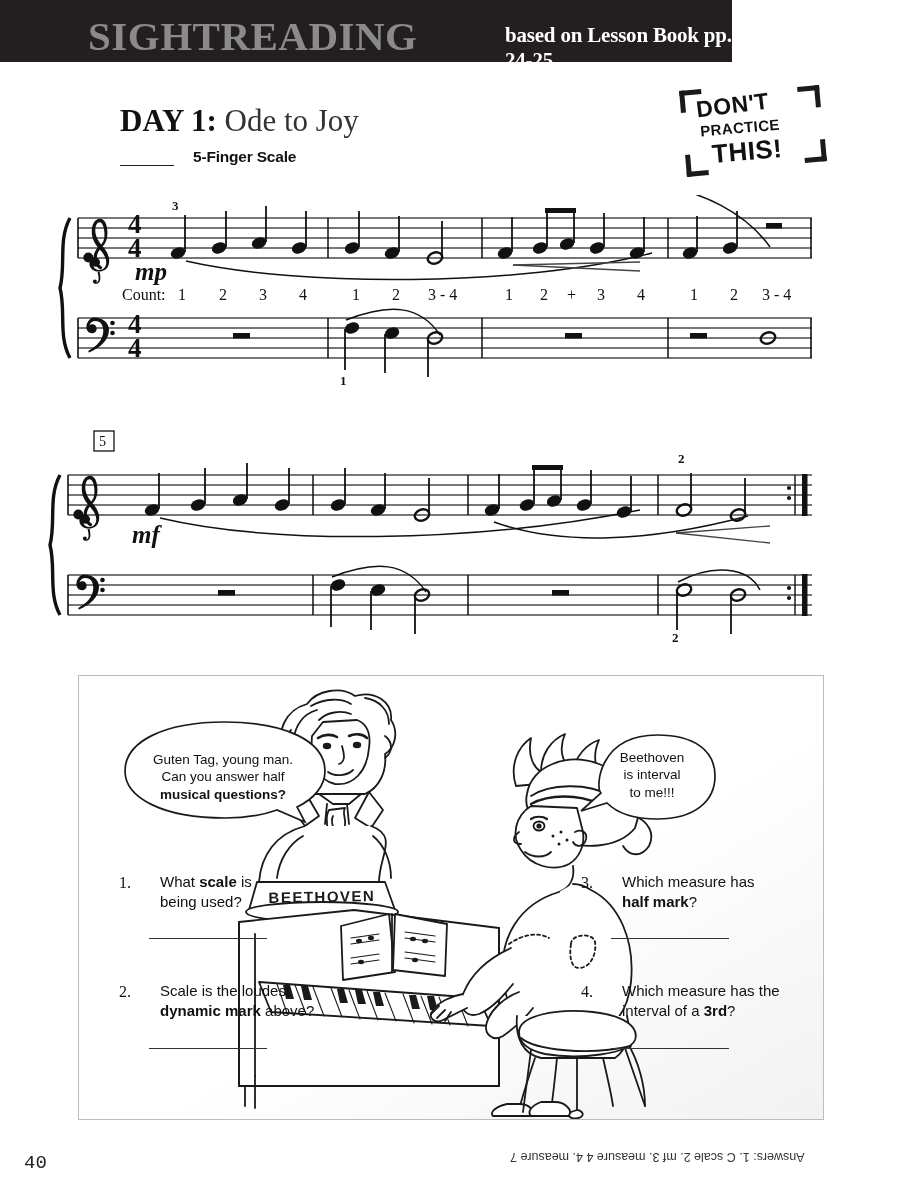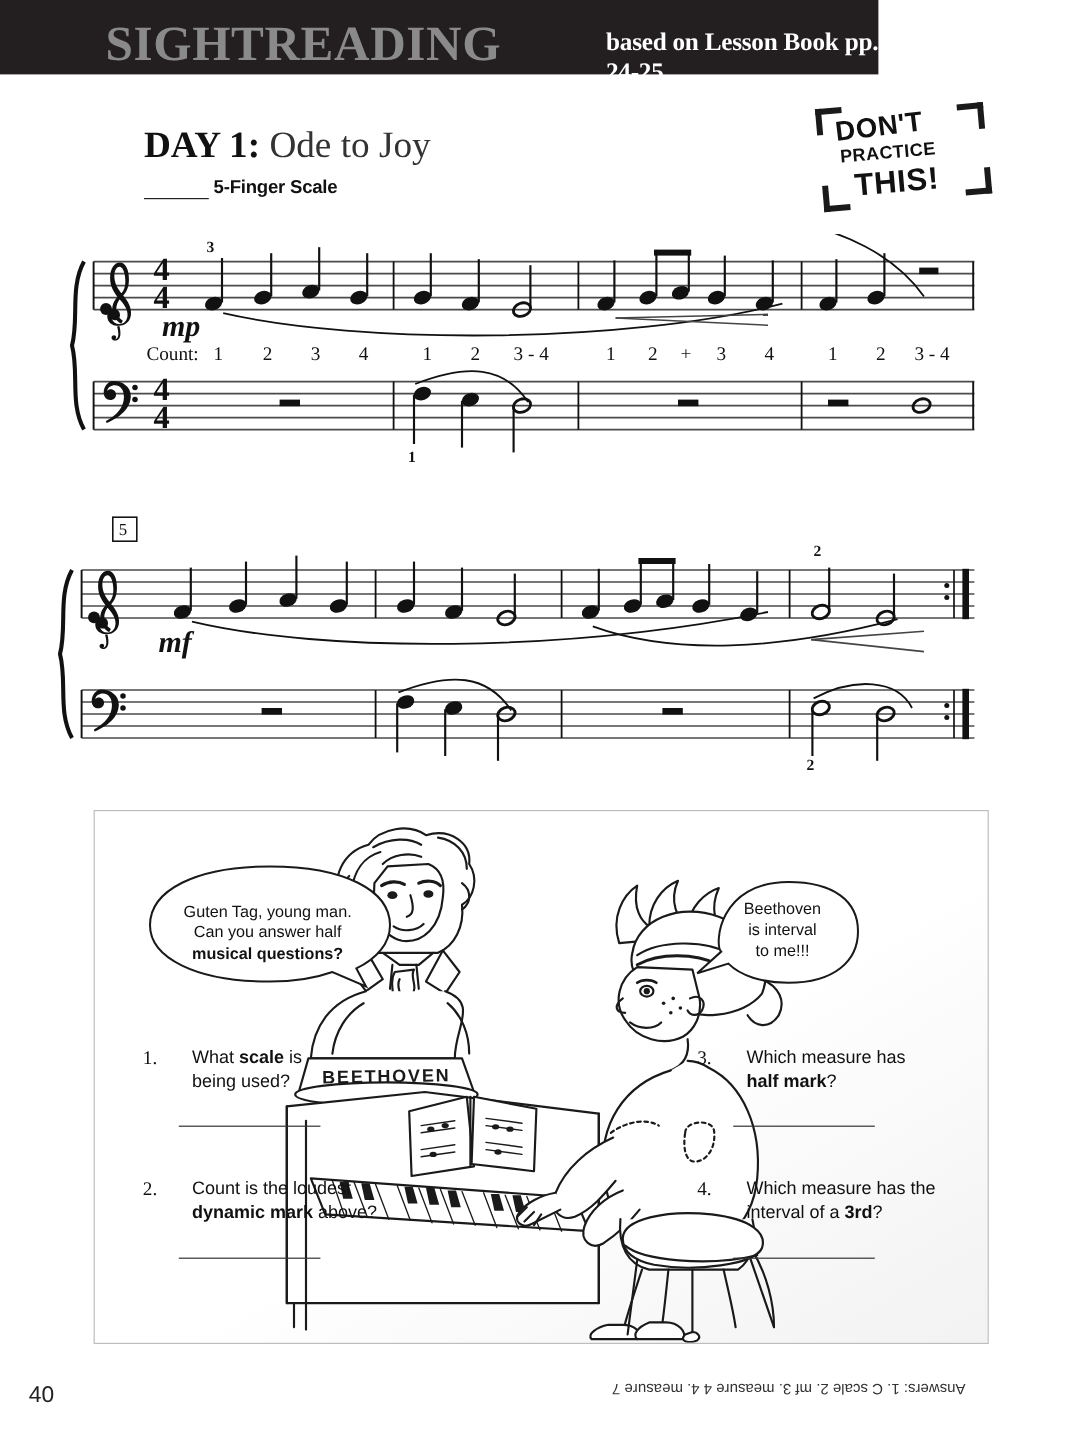--- a/index.html
+++ b/index.html
@@ -49,21 +49,21 @@
     font-weight: bold;
     color: #111;
   }
   .day-title .piece {
     font-family: "Liberation Serif", serif;
     font-weight: normal;
     color: #333;
   }
   .scale-line {
     position: absolute; left: 120px; top: 148px;
-    display: flex; align-items: flex-end; gap: 4px;
+    display: flex; align-items: flex-end; gap: 19px;
   }
   .blank-rule {
     display: inline-block;
     width: 54px; border-bottom: 1.6px solid #222;
     height: 15px;
   }
   .scale-label {
     font-family: "Liberation Sans", sans-serif;
     font-weight: bold;
     font-size: 15.5px;
@@ -147,21 +147,21 @@
   .answer-rule {
     position: absolute;
     width: 118px;
     border-bottom: 1.4px solid #333;
     height: 0;
   }
 
   
   .page-num {
     position: absolute; left: 24px; top: 1152px;
-    font-family: Liberation Sans, sans-serif;
+    font-family: Liberation Mono, monospace;
     font-size: 19px; color: #222;
   }
   .answers {
     position: absolute; left: 510px; top: 1150px;
     font-family: "Liberation Sans", sans-serif;
     font-size: 12.5px; color: #333;
     transform: rotate(180deg);
     transform-origin: center center;
     white-space: nowrap;
   }
@@ -696,21 +696,21 @@
   
   <div class="question" style="left:40px; top:196px;">
     <span class="qnum">1.</span>
     <span class="qtext"><span>What </span><span class="b">scale</span><span> is</span><br><span>being used?</span></span>
   </div>
   <div class="answer-rule" style="left:70px; top:262px;"></div>
 
   
   <div class="question" style="left:40px; top:305px;">
     <span class="qnum">2.</span>
-    <span class="qtext"><span>Count is the loudest</span><br><span class="b">dynamic mark</span><span> above?</span></span>
+    <span class="qtext"><span>Scale is the loudest</span><br><span class="b">dynamic mark</span><span> above?</span></span>
   </div>
   <div class="answer-rule" style="left:70px; top:372px;"></div>
 
   
   <div class="question" style="left:502px; top:196px;">
     <span class="qnum">3.</span>
     <span class="qtext"><span>Which measure has</span><br><span class="b">half mark</span><span>?</span></span>
   </div>
   <div class="answer-rule" style="left:532px; top:262px;"></div>
 

